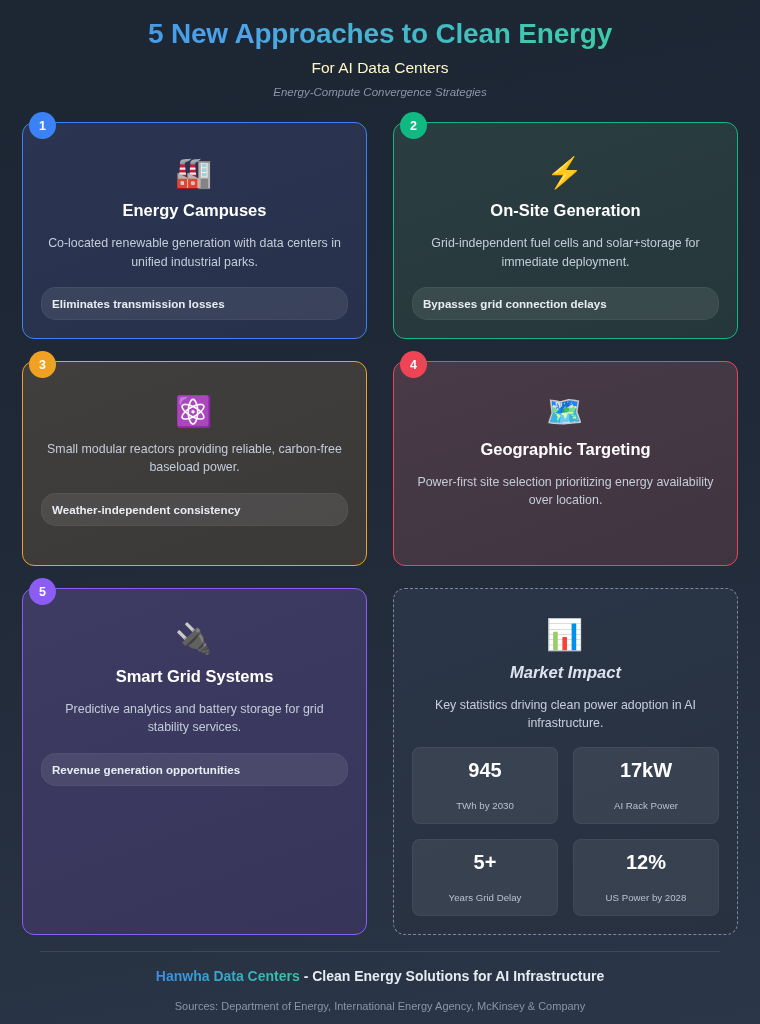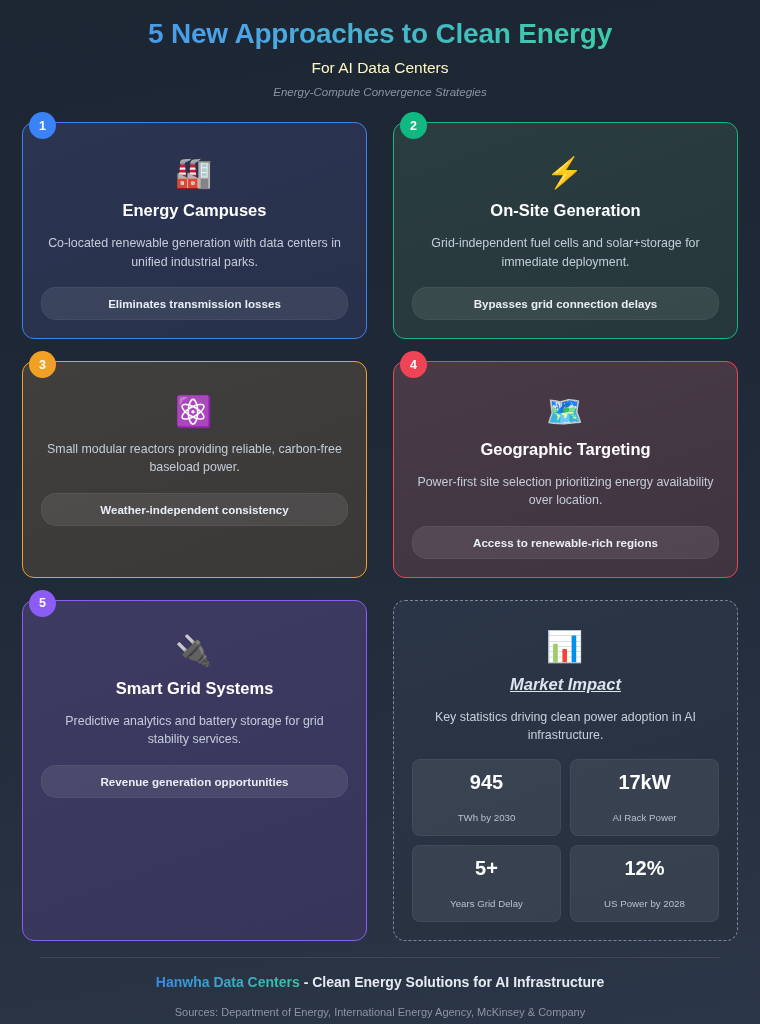--- a/index.html
+++ b/index.html
@@ -70,46 +70,46 @@
   .card-title {
     font-size:16.5px; font-weight:bold; color:#fff;
     text-align:center; margin-bottom:14px;
   }
   .card-desc {
     font-size:12.4px; color:#c3ccd9; text-align:center;
     line-height:1.48; margin-bottom:16px; max-width:300px;
   }
   .card-pill {
     width:100%; border-radius:15px;
-    padding:9px 10px; text-align:center;
+    padding:9px 10px; text-align:left;
     font-size:11.6px; font-weight:bold; color:#e8edf4;
     background:rgba(255,255,255,0.085);
     border:1px solid rgba(255,255,255,0.05);
   }
 
   
   .impact {
     position:relative; border-radius:12px;
     border:1.7px dashed #7c8797;
     background:linear-gradient(160deg,#2a3547 0%,#27313f 100%);
     padding:26px 18px 18px;
     min-height:300px;
     display:flex; flex-direction:column; align-items:center;
   }
   .impact-title {
     font-size:16.5px; font-weight:bold; font-style:italic;
-    color:#dde4ee; text-align:center; margin-bottom:14px;text-decoration:underline;
+    color:#dde4ee; text-align:center; margin-bottom:14px;
   }
   .impact-desc {
     font-size:12.4px; color:#c6cfdb; text-align:center;
     line-height:1.48; margin-bottom:14px; max-width:290px;
   }
   .stat-grid {
     display:grid; grid-template-columns:1fr 1fr;
-    gap:9px; width:100%;
+    gap:15px; width:100%;
   }
   .stat {
     border-radius:8px; padding:11px 6px 12px; text-align:center;
     background:rgba(255,255,255,0.075);
     border:1px solid rgba(255,255,255,0.05);
   }
   .stat-value { font-size:20px; font-weight:bold; color:#fff; line-height:1.1; }
   .stat-label { font-size:9.7px; color:#b7c1cf; margin-top:19px; }
 
   
@@ -155,21 +155,20 @@
     <div class="card-icon">⚛️</div>
     <div class="card-desc">Small modular reactors providing reliable, carbon-free baseload power.</div>
     <div class="card-pill">Weather-independent consistency</div>
   </div>
 
   <div class="card c4">
     <div class="badge b4">4</div>
     <div class="card-icon">🗺️</div>
     <div class="card-title">Geographic Targeting</div>
     <div class="card-desc">Power-first site selection prioritizing energy availability over location.</div>
-    <div class="card-pill">Access to renewable-rich regions</div>
   </div>
 
   <div class="card c5 tall">
     <div class="badge b5">5</div>
     <div class="card-icon">🔌</div>
     <div class="card-title">Smart Grid Systems</div>
     <div class="card-desc">Predictive analytics and battery storage for grid stability services.</div>
     <div class="card-pill">Revenue generation opportunities</div>
   </div>
 

